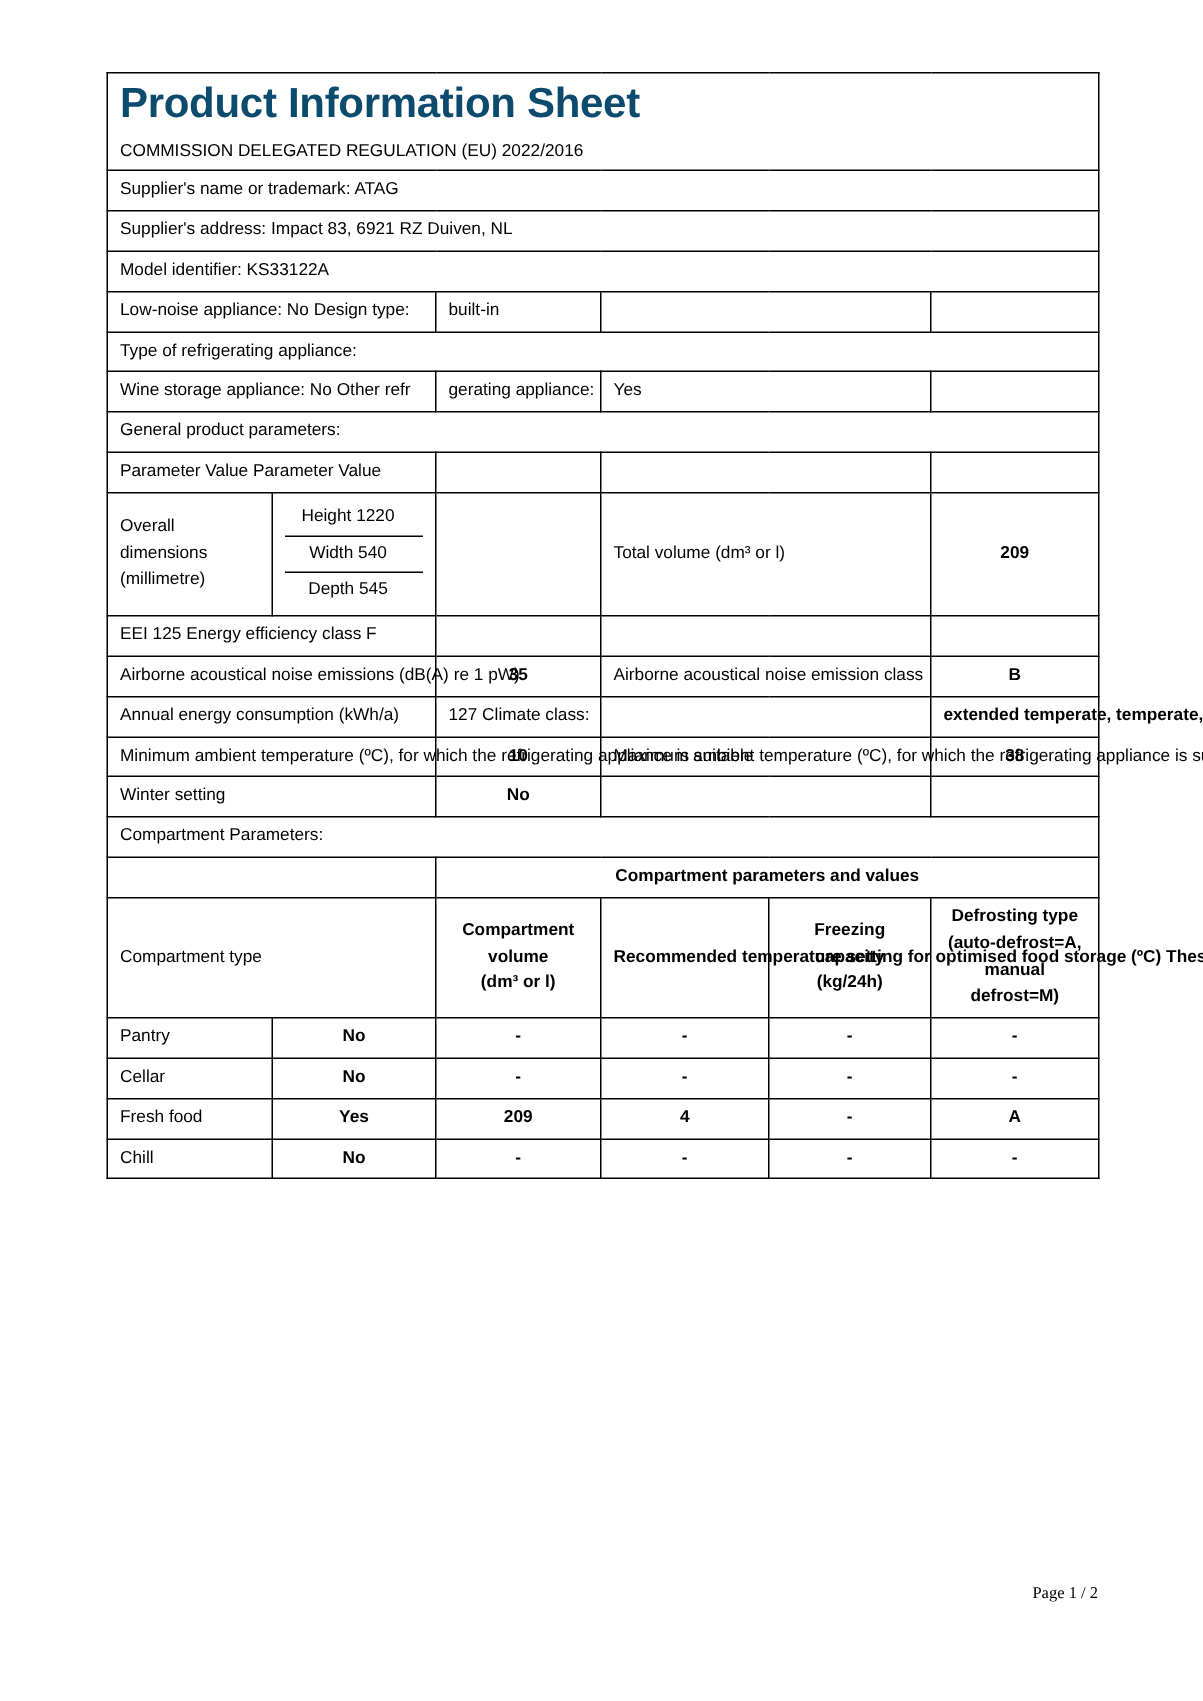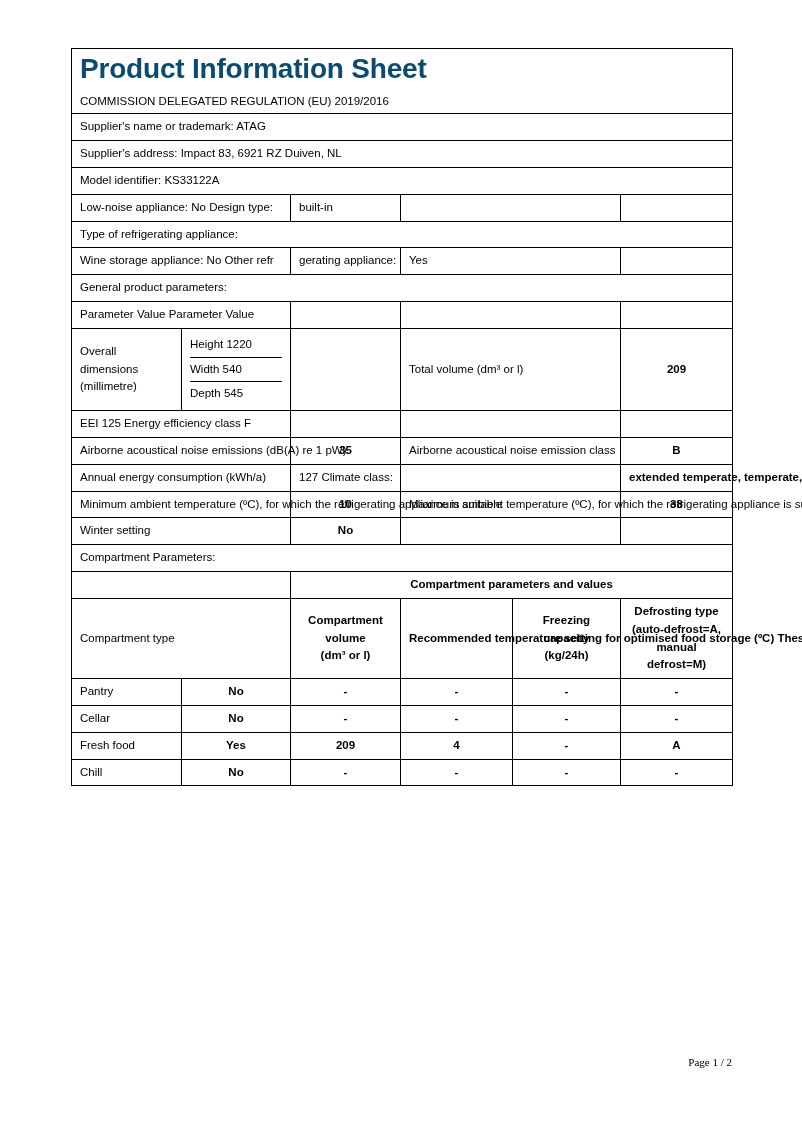--- a/index.html
+++ b/index.html
@@ -63,21 +63,21 @@
   table.subdim {
     border-collapse: collapse;
     width: 100%;
     table-layout: fixed;
   }
   table.subdim td {
     border: 0;
     border-bottom: 1px solid #000000;
     padding: 3px 8px 3px 0;
     font-size: 11.5px;
-    text-align: left;
+    text-align: center;
     white-space: nowrap;
   }
   table.subdim tr:last-child td { border-bottom: 0; }
   td.nopad { padding: 0; }
   
   .spill {
     position: relative;
     display: inline-block;
     white-space: nowrap;
     z-index: 2;
@@ -107,21 +107,21 @@
         <col style="width:110px">
         <col style="width:112px">
         <col style="width:108px">
         <col style="width:112px">
       </colgroup>
       <tbody>
 
         <tr>
           <td colspan="6" class="title-cell wrap">
             <div class="doc-title">Product Information Sheet</div>
-            <div class="doc-subtitle">COMMISSION DELEGATED REGULATION (EU) 2019/2016</div>
+            <div class="doc-subtitle">COMMISSION DELEGATED REGULATION (EU) 2022/2016</div>
           </td>
         </tr>
 
         <tr>
           <td colspan="6">
             <span class="bold">Supplier's name or trademark:</span>
             <span>ATAG</span>
           </td>
         </tr>
 

